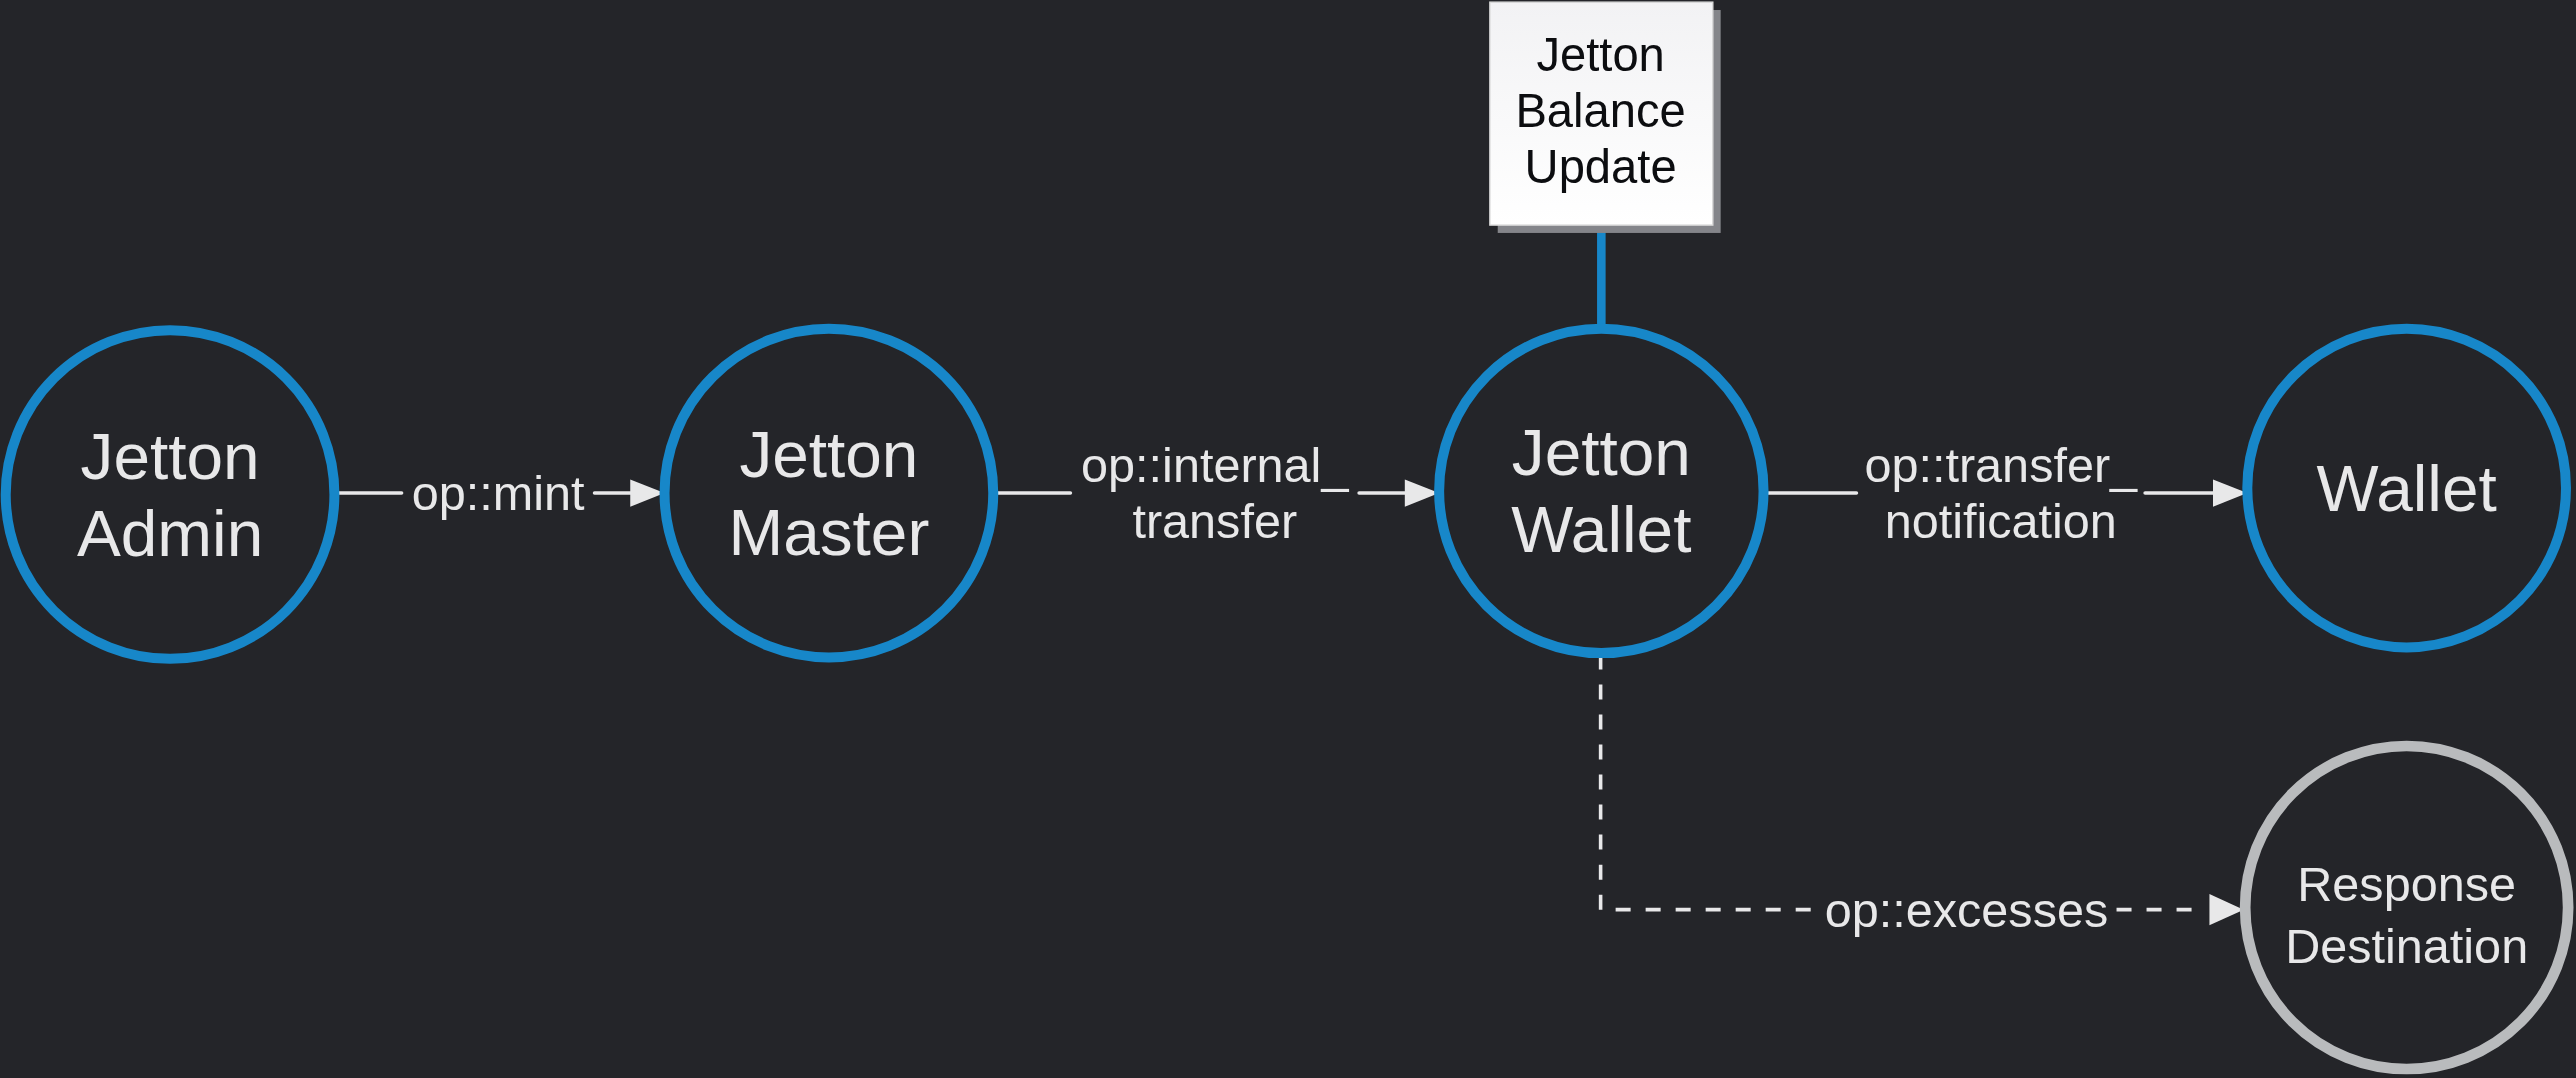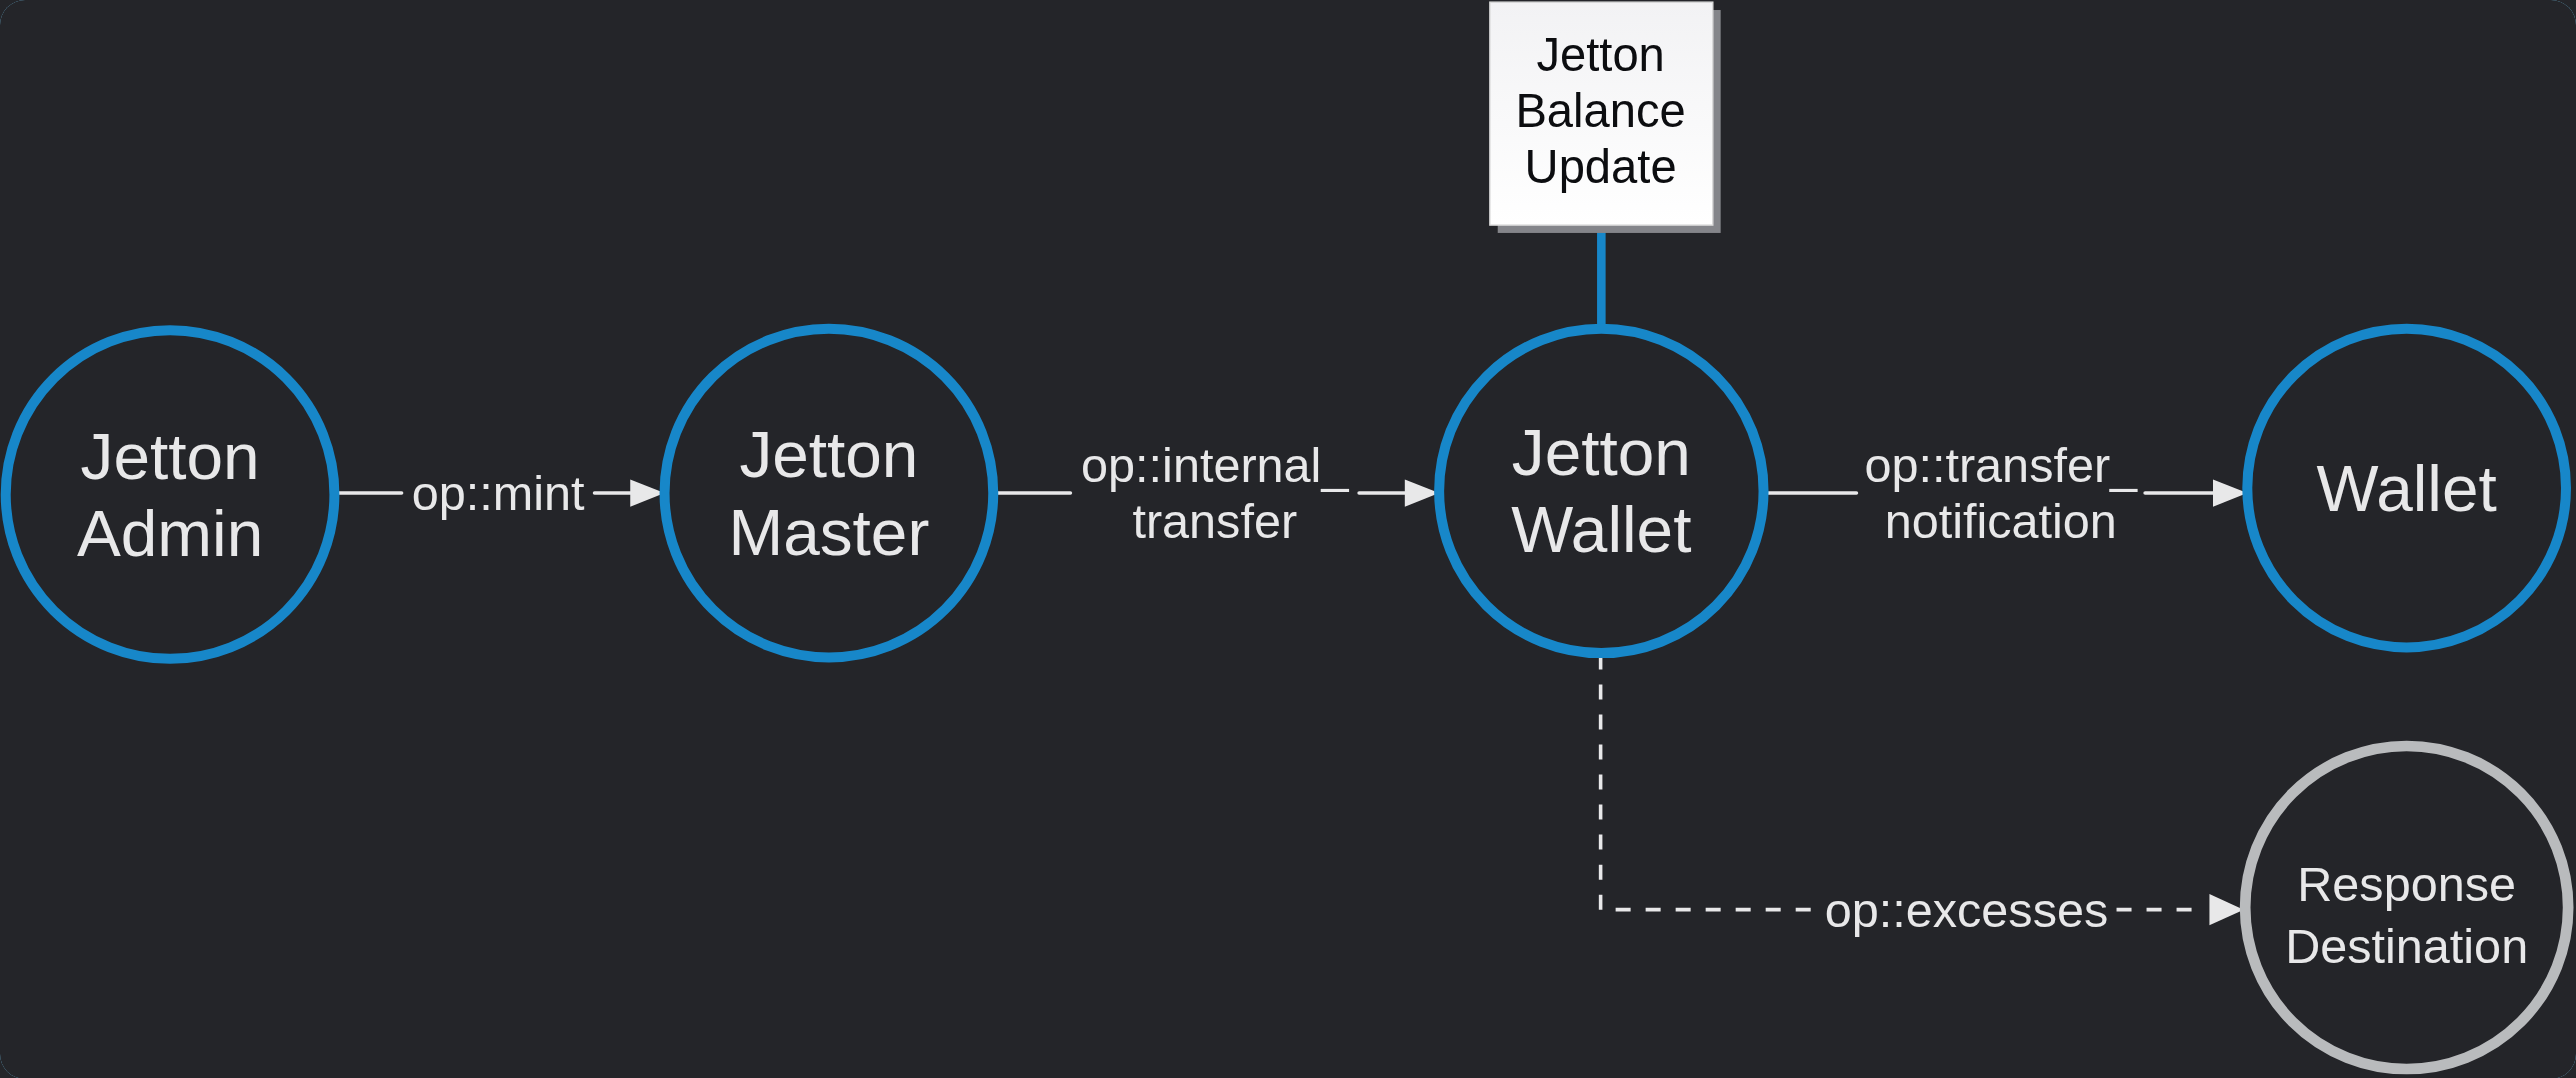--- a/index.html
+++ b/index.html
@@ -3,21 +3,20 @@
 <meta charset="utf-8">
 <style>
   html, body { margin: 0; padding: 0; }
   body { background: #242529; }
   .stage {
     position: relative;
     width: 2576px;
     height: 1079px;
     overflow: hidden;
     background: #7dd3fc;
-    border-radius: 25px;
   }
   svg { display: block; }
   text {
     font-family: "Liberation Sans", "DejaVu Sans", sans-serif;
     font-weight: 400;
   }
   .node-text   { font-size: 92px; }
   .node-text-sm{ font-size: 68px; }
   .edge-text   { font-size: 68px; }
   .note-text   { font-size: 66px; }

